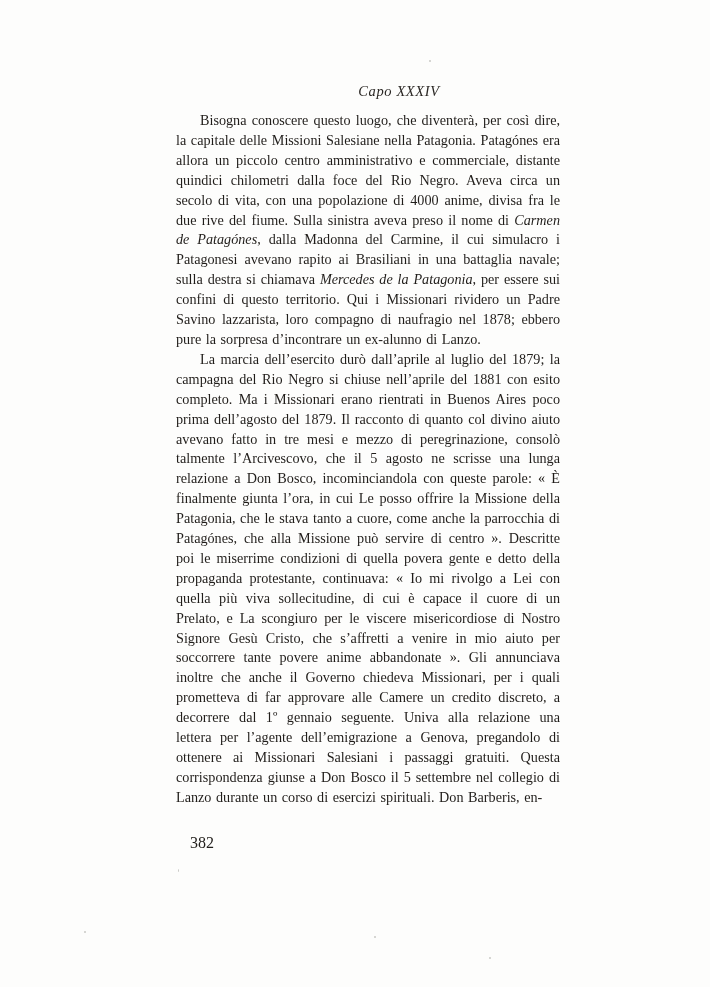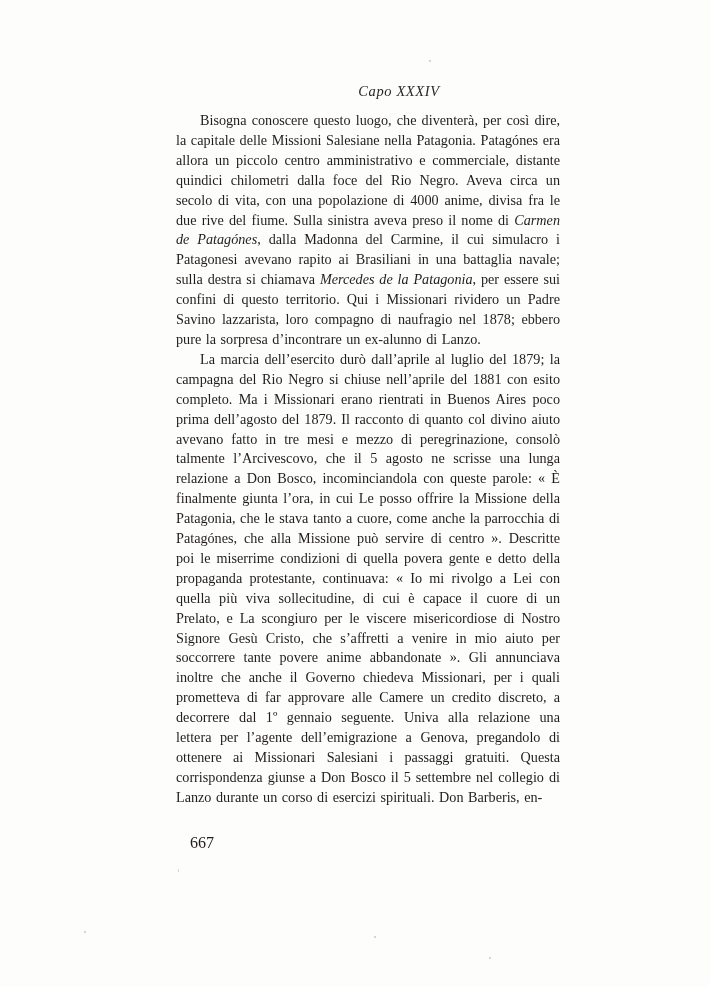--- a/index.html
+++ b/index.html
@@ -69,20 +69,20 @@
 <body>
 
 <div class="page">
   <div class="chapter-head">Capo XXXIV</div>
 
   <div class="body-text">
       <p><span>Bisogna conoscere questo luogo, che diventerà, per così dire, la capitale delle Missioni Salesiane nella Patagonia. Patagónes era allora un piccolo centro amministrativo e commerciale, distante quindici chilometri dalla foce del Rio Negro. Aveva circa un secolo di vita, con una popolazione di 4000 anime, divisa fra le due rive del fiume. Sulla sinistra aveva preso il nome di </span><em>Carmen de Patagónes</em><span>, dalla Madonna del Carmine, il cui simulacro i Patagonesi avevano rapito ai Brasiliani in una battaglia navale; sulla destra si chiamava </span><em>Mercedes de la Patagonia</em><span>, per essere sui confini di questo territorio. Qui i Missionari rividero un Padre Savino lazzarista, loro compagno di naufragio nel 1878; ebbero pure la sorpresa d’incontrare un ex-alunno di Lanzo.</span></p>
       <p><span>La marcia dell’esercito durò dall’aprile al luglio del 1879; la campagna del Rio Negro si chiuse nell’aprile del 1881 con esito completo. Ma i Missionari erano rientrati in Buenos Aires poco prima dell’agosto del 1879. Il racconto di quanto col divino aiuto avevano fatto in tre mesi e mezzo di peregrinazione, consolò talmente l’Arcivescovo, che il 5 agosto ne scrisse una lunga relazione a Don Bosco, incominciandola con queste parole: « È finalmente giunta l’ora, in cui Le posso offrire la Missione della Patagonia, che le stava tanto a cuore, come anche la parrocchia di Patagónes, che alla Missione può servire di centro ». Descritte poi le miserrime condizioni di quella povera gente e detto della propaganda protestante, continuava: « Io mi rivolgo a Lei con quella più viva sollecitudine, di cui è capace il cuore di un Prelato, e La scongiuro per le viscere misericordiose di Nostro Signore Gesù Cristo, che s’affretti a venire in mio aiuto per soccorrere tante povere anime abbandonate ». Gli annunciava inoltre che anche il Governo chiedeva Missionari, per i quali prometteva di far approvare alle Camere un credito discreto, a decorrere dal 1º gennaio seguente. Univa alla relazione una lettera per l’agente dell’emigrazione a Genova, pregandolo di ottenere ai Missionari Salesiani i passaggi gratuiti. Questa corrispondenza giunse a Don Bosco il 5 settembre nel collegio di Lanzo durante un corso di esercizi spirituali. Don Barberis, en-</span></p>
     </div>
 
-  <div class="folio">667</div>
+  <div class="folio">382</div>
 
   <div class="speck speck-1"></div>
   <div class="speck speck-2"></div>
   <div class="speck speck-3"></div>
   <div class="speck speck-4"></div>
   <div class="speck speck-5"></div>
 </div>
 
 </body></html>

